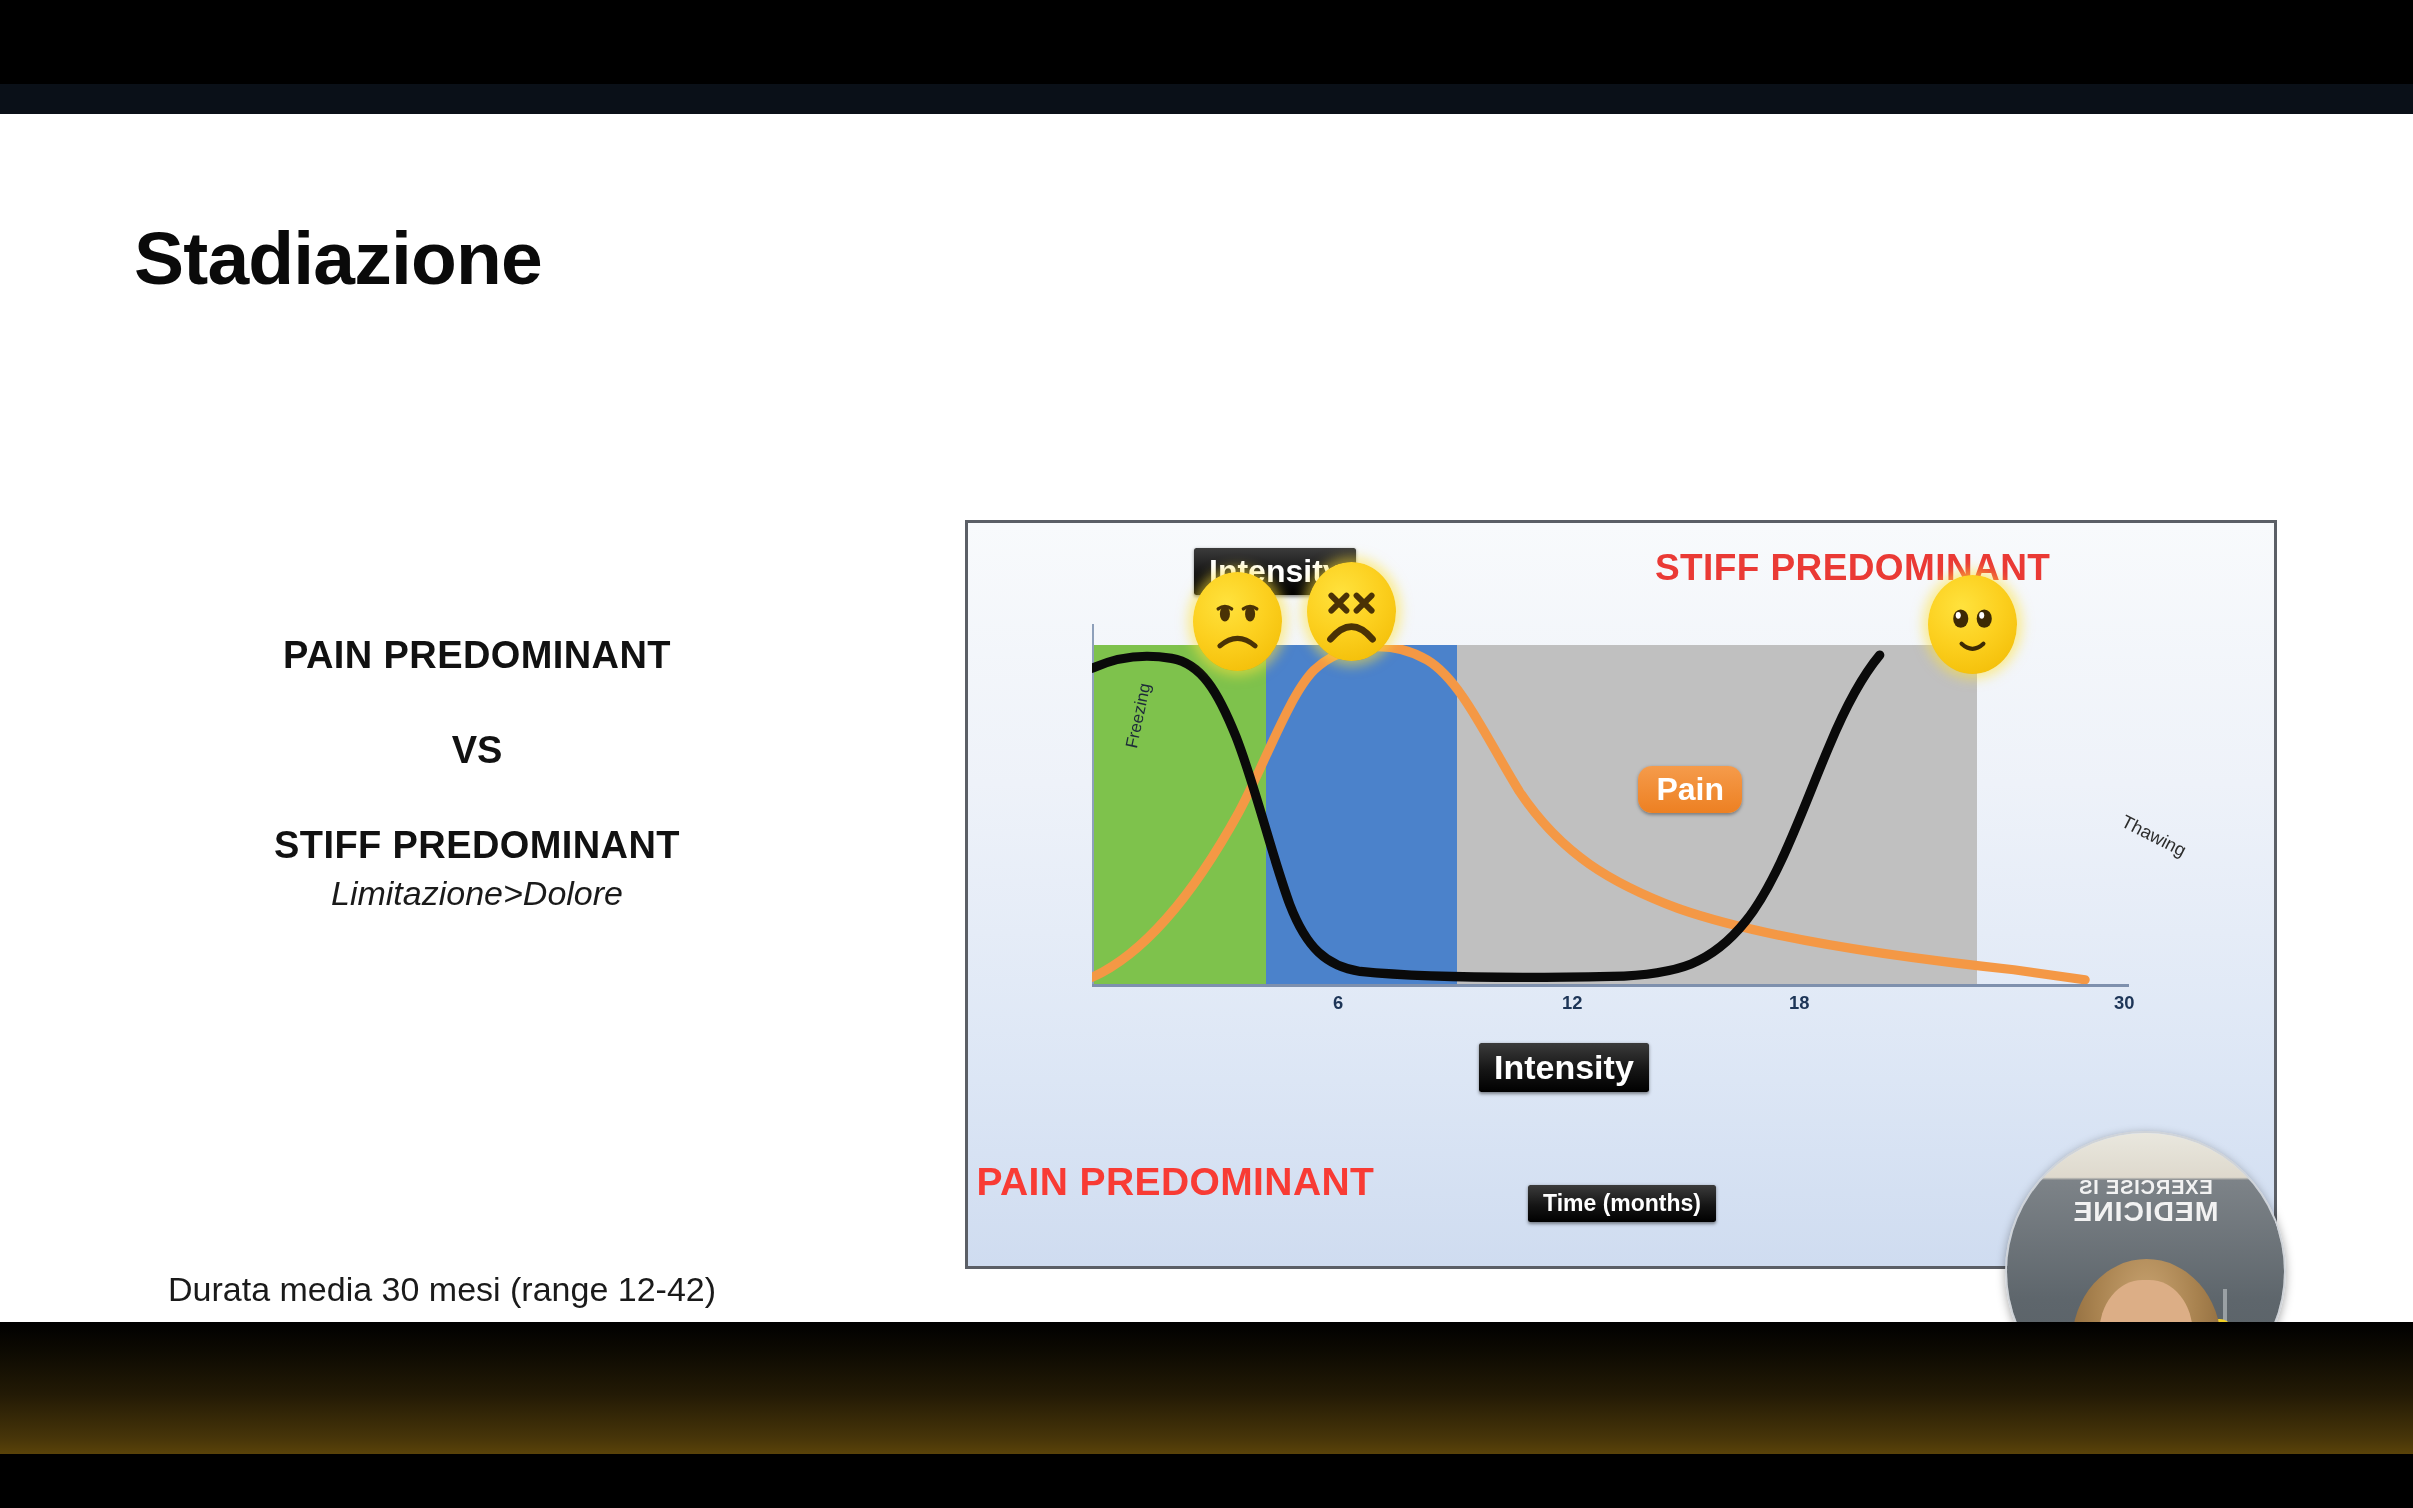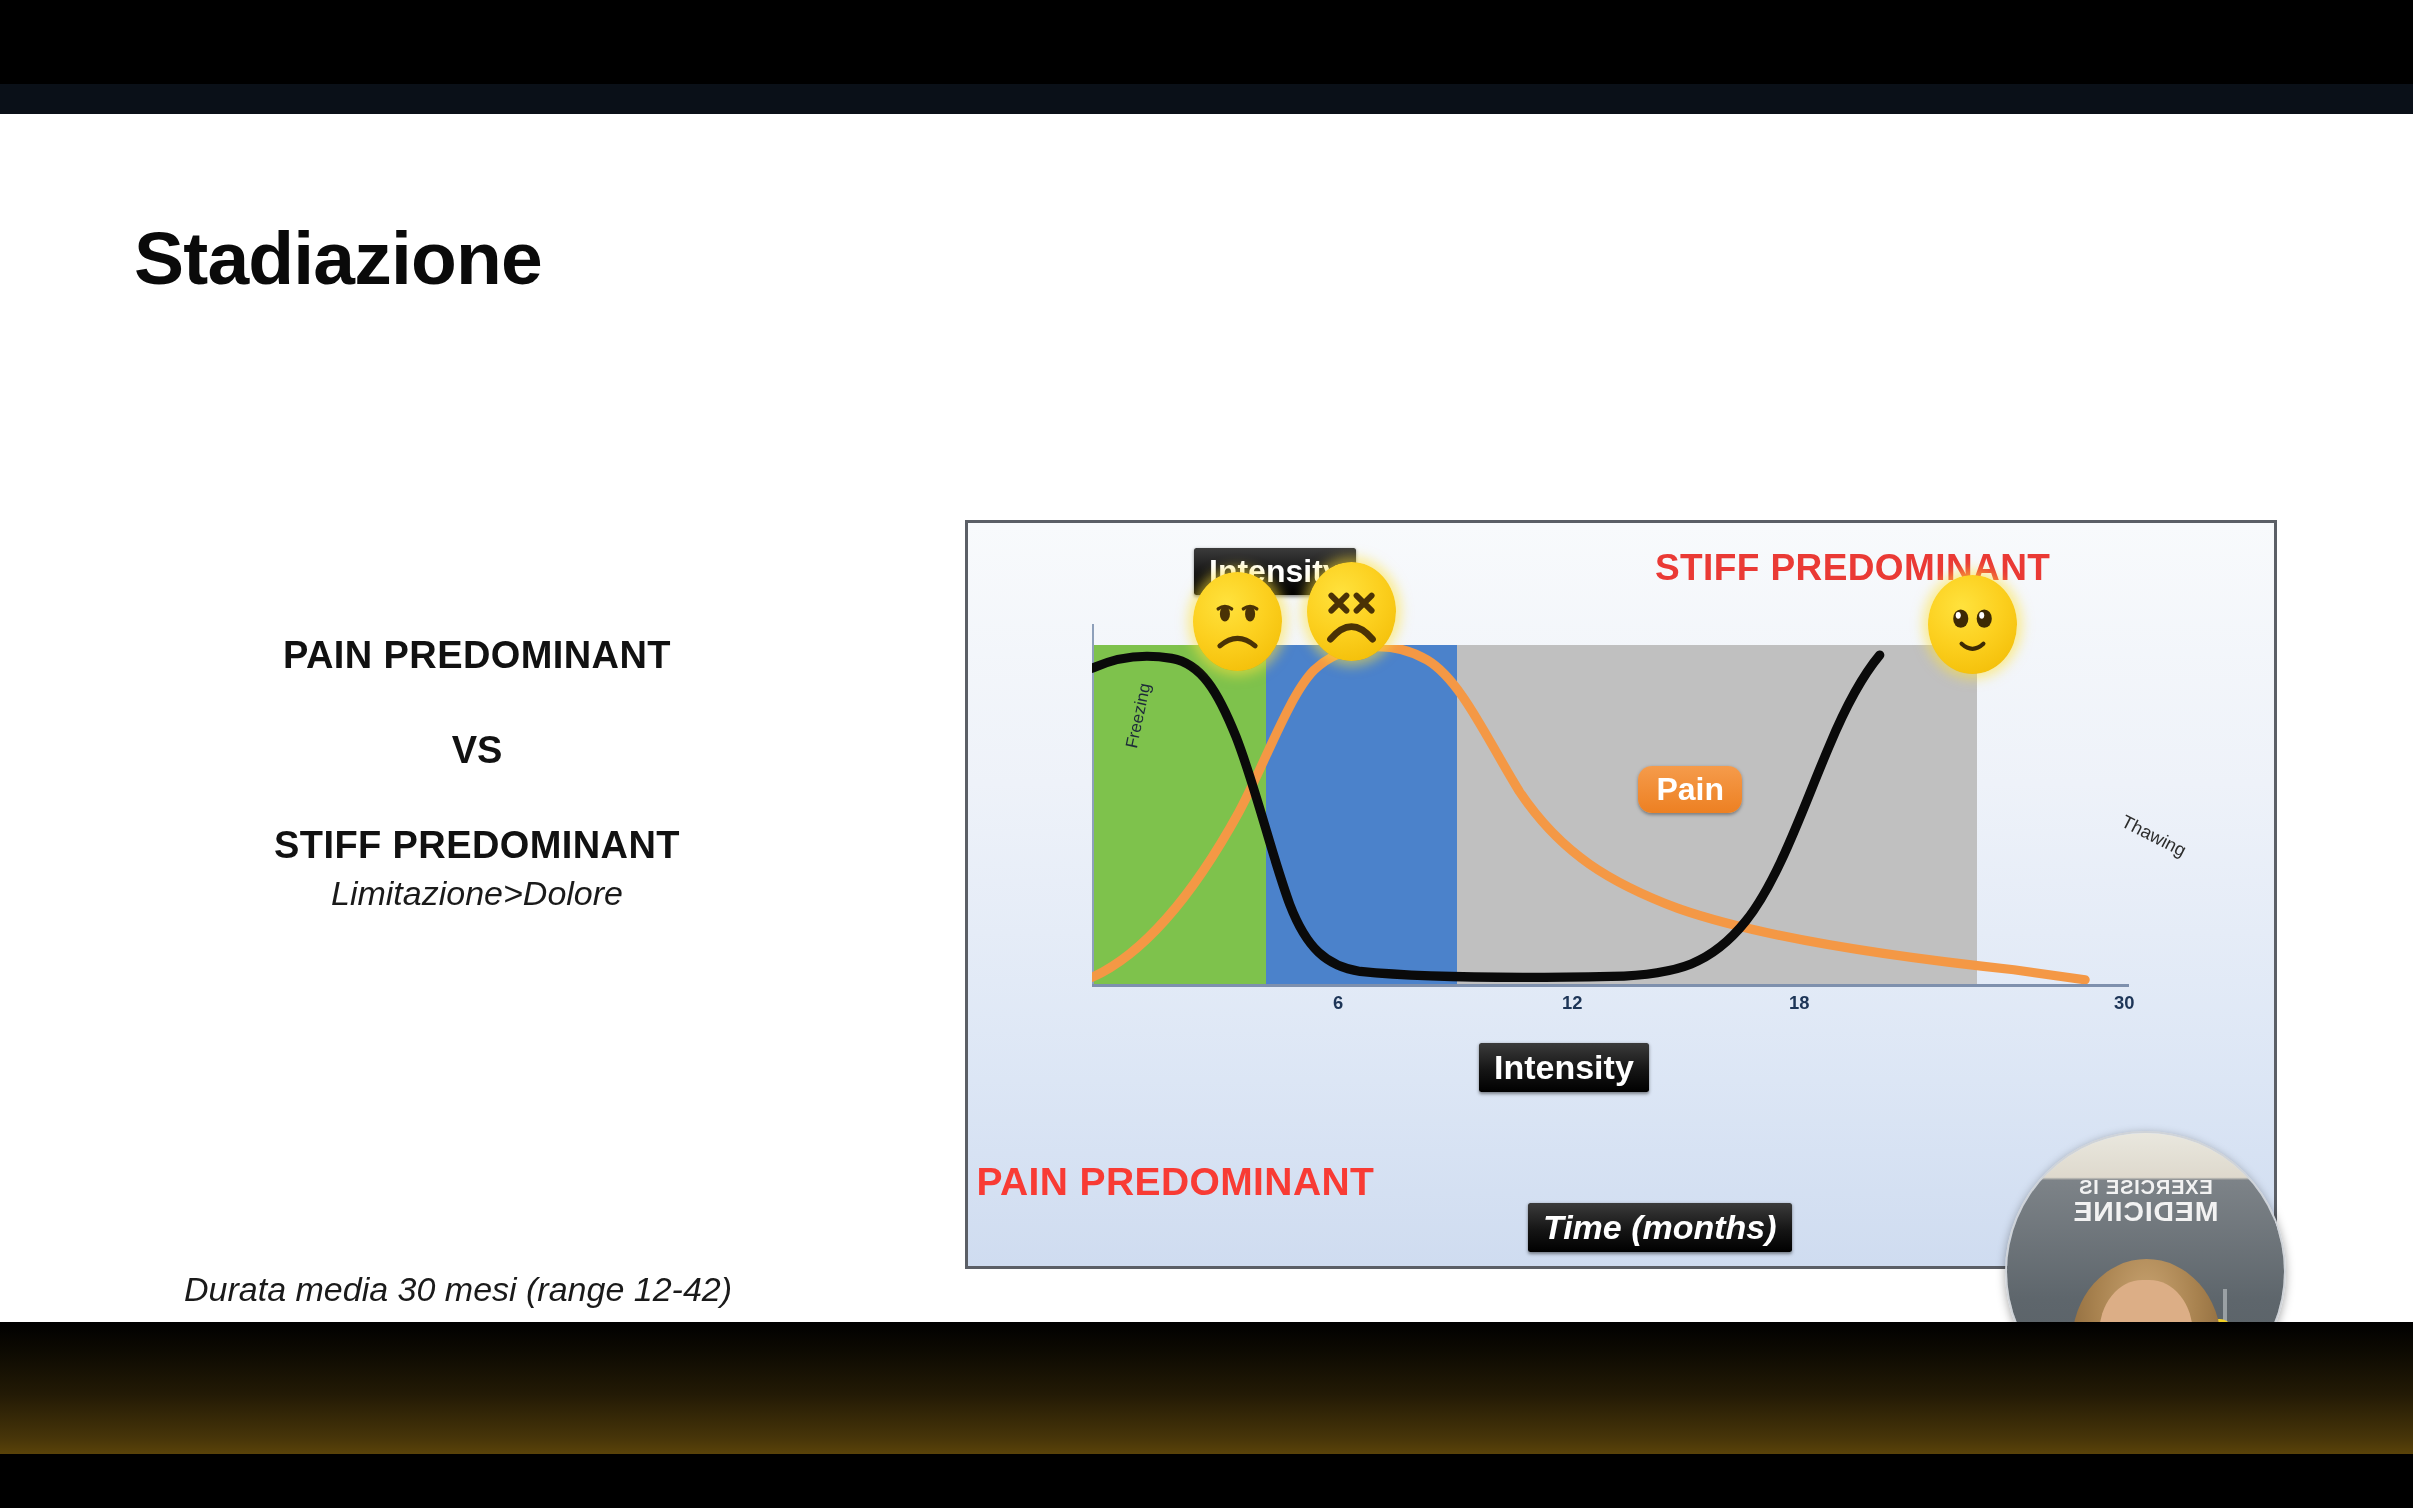--- a/index.html
+++ b/index.html
@@ -15,21 +15,21 @@
   .slide{position:absolute;left:0;top:114px;width:2413px;height:1208px;background:#ffffff;}
 
   .slide-title{position:absolute;left:134px;top:101px;font-size:75px;font-weight:bold;color:#0a0a0a;
                letter-spacing:-0.8px;font-family:"Liberation Sans",sans-serif;}
 
   
   .left-col{position:absolute;left:142px;top:520px;width:670px;text-align:center;}
   .lc-head{font-size:38px;font-weight:bold;color:#111;letter-spacing:0.4px;line-height:1.12;}
   .lc-sub{font-size:34px;font-style:italic;color:#1a1a1a;line-height:1.15;margin-top:8.4px;}
   .lc-vs{font-size:38px;font-weight:bold;color:#111;margin-top:52px;margin-bottom:52px;}
-  .lc-foot{position:absolute;left:168px;top:1156px;font-size:34px;font-style:italic;color:#1a1a1a;margin-left:16px;}
+  .lc-foot{position:absolute;left:168px;top:1156px;font-size:34px;color:#1a1a1a;}
 
   
   .figure{position:absolute;left:965px;top:406px;width:1312px;height:749px;
           border:3.4px solid #5b5f66;box-sizing:border-box;
           background:linear-gradient(to bottom,#f8fafc 0%,#eef2f9 35%,#dce6f5 75%,#cfdcf0 100%);
           overflow:hidden;}
 
   
   .plot{position:absolute;left:124px;top:122px;width:1035px;height:339px;}
   .band{position:absolute;top:0;height:100%;}
@@ -50,21 +50,21 @@
   
   .tick{position:absolute;top:469px;font-size:18.4px;color:#1d3557;font-weight:bold;font-family:"Liberation Sans",sans-serif;}
   .tick-6{left:365px;} .tick-12{left:594px;} .tick-18{left:821px;} .tick-30{left:1146px;}
 
   
   .badge{position:absolute;color:#fff;font-weight:bold;font-family:"Liberation Sans",sans-serif;
          background:linear-gradient(to bottom,#3b3b3b 0%,#151515 55%,#000 100%);
          padding:5px 15px;border-radius:2.5px;box-shadow:0 1.7px 3.4px rgba(0,0,0,.45);}
   .badge-intensity{left:226px;top:25px;font-size:32px;}
   .badge-movement{left:511px;top:520px;font-size:34px;}
-  .badge-time{left:560px;top:680px;font-size:34px;font-style:italic;}
+  .badge-time{left:560px;top:662px;font-size:23px;}
   .badge-pain{position:absolute;left:670px;top:243px;font-size:32px;color:#fff;font-weight:bold;
               background:linear-gradient(to bottom,#f59b4b 0%,#ed8022 100%);
               padding:5px 18.4px;border-radius:14px;box-shadow:0 1.7px 3.4px rgba(0,0,0,.35);
               font-family:"Liberation Sans",sans-serif;}
 
   
   .red-stiff{position:absolute;left:687px;top:23.5px;font-size:37px;font-weight:bold;color:#ea3a35;
              letter-spacing:0.4px;font-family:"Liberation Sans",sans-serif;}
   .red-pain{position:absolute;left:8.4px;top:637px;font-size:39px;font-weight:bold;color:#f83b34;
             letter-spacing:0.4px;font-family:"Liberation Sans",sans-serif;}

